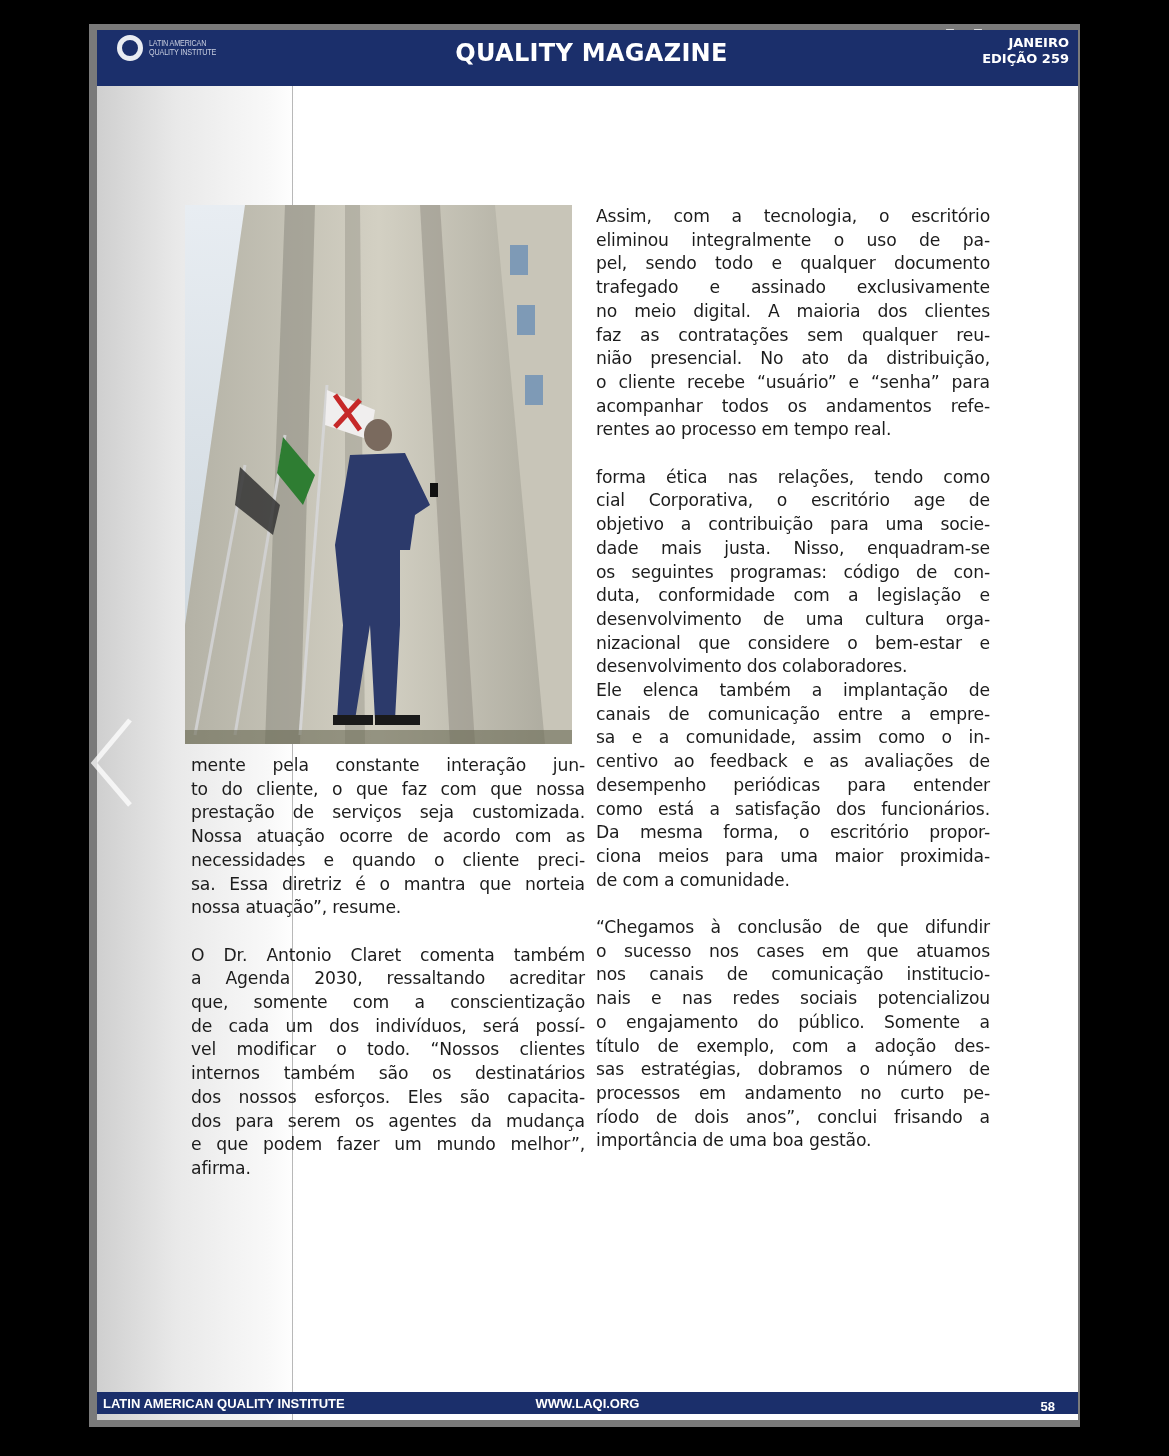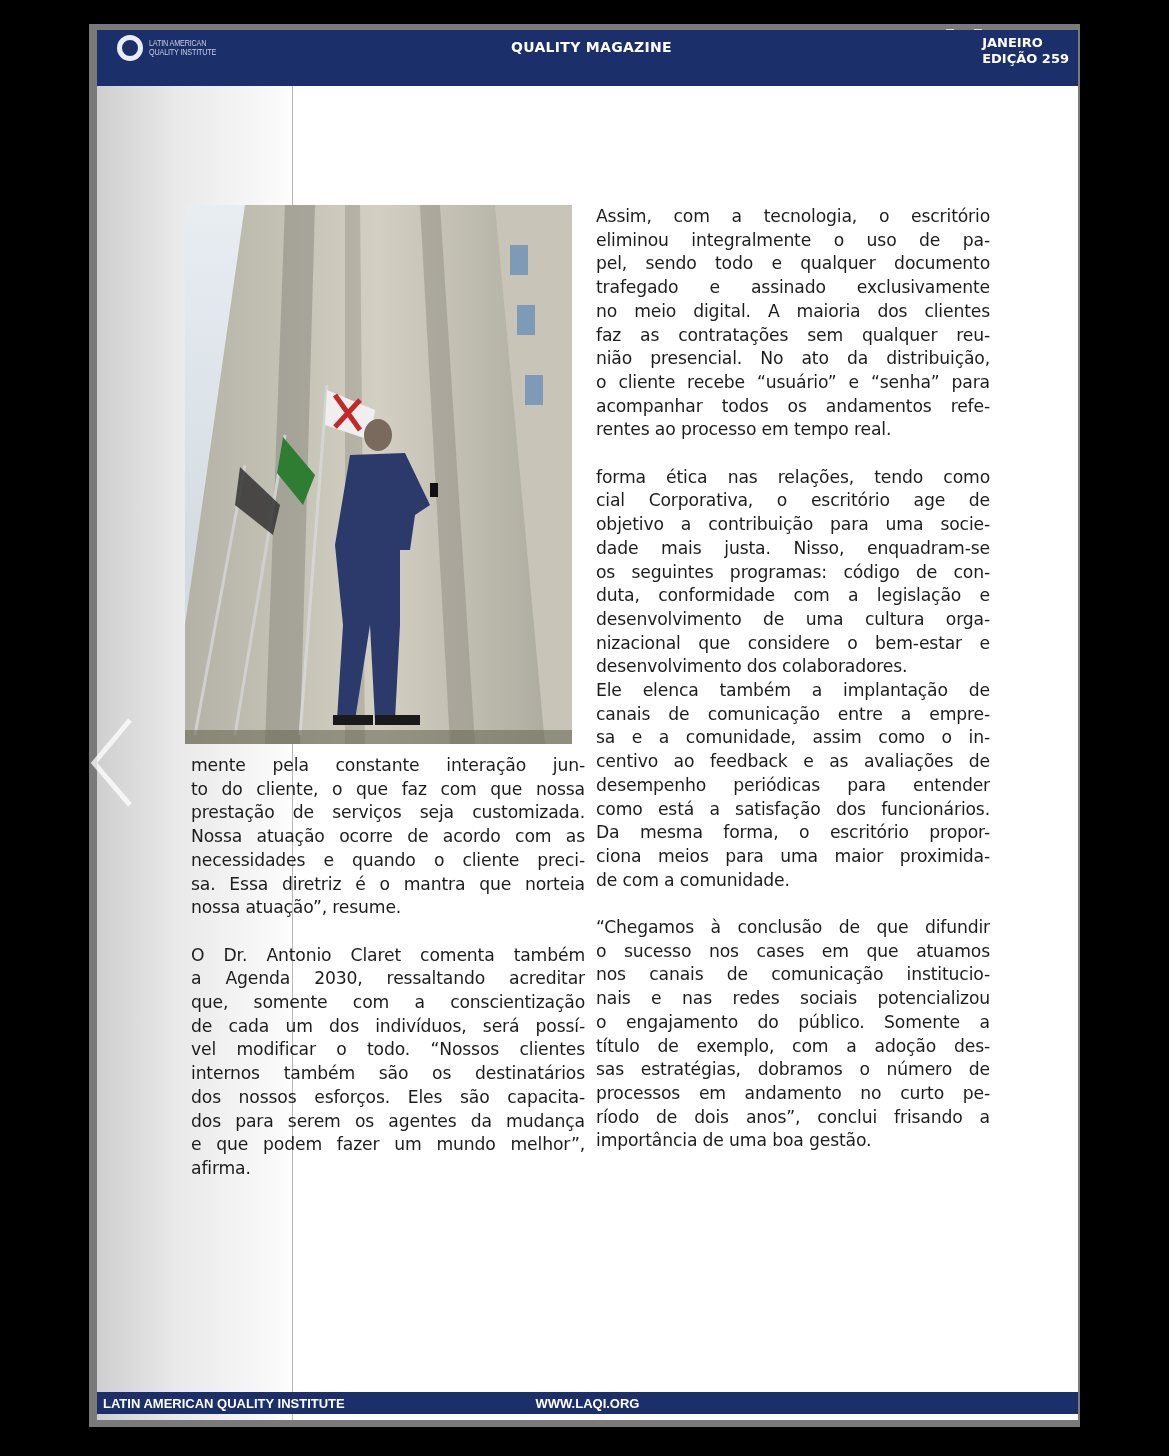--- a/index.html
+++ b/index.html
@@ -31,24 +31,24 @@
     width: 26px; height: 26px; border-radius: 50%;
     border: 5px solid #e9ecf2; box-sizing: border-box;
   }
   .logo-text {
     font-family: "Liberation Sans", sans-serif; font-size: 8.5px; line-height: 9px;
     color: #c9cfe0; letter-spacing: -0.2px; text-transform: uppercase;
     transform: scaleX(0.85); transform-origin: left center;
   }
   .header .title {
     position: absolute; left: 8px; right: 0; top: 9px; text-align: center;
-    font-family: "DejaVu Sans", sans-serif; font-weight: bold; font-size: 14px; letter-spacing: 0.3px;
+    font-family: "DejaVu Sans", sans-serif; font-weight: bold; font-size: 24px; letter-spacing: 0.3px;
   }
   .header .edition {
-    position: absolute; right: 9px; top: 5px; text-align: left;
+    position: absolute; right: 9px; top: 5px; text-align: right;
     font-family: "DejaVu Sans", sans-serif; font-weight: bold; font-size: 13px; line-height: 16px;
   }
   .photo {
     position: absolute; left: 88px; top: 175px; width: 387px; height: 539px;
     overflow: hidden; background: #c9c6b9;
   }
   .photo svg { display: block; }
   .col {
     position: absolute; width: 394px;
     font-family: "DejaVu Sans", sans-serif; font-size: 17.2px; line-height: 23.7px;
@@ -60,21 +60,21 @@
   .col-right { left: 499px; top: 175px; }
   .line { display: block; text-align-last: justify; white-space: nowrap; }
   .line.last { text-align-last: left; }
   .footer {
     position: absolute; left: 0; bottom: 6px; width: 100%; height: 22px;
     background: #1b2f6b; color: #fff;
     font-family: Liberation Sans, sans-serif; font-weight: bold; font-size: 13px;
   }
   .footer .f-left { position: absolute; left: 6px; top: 4px; }
   .footer .f-center { position: absolute; left: 0; right: 0; top: 4px; text-align: center; }
-  .footer .f-right { position: absolute; right: 23px; top: 20px; }
+  .footer .f-right { position: absolute; right: 23px; top: 7px; }
   .nav-prev {
     position: absolute; left: 90px; top: 715px; width: 45px; height: 95px; cursor: pointer;
   }
   .top-dots { position: absolute; top: 18px; left: 946px; }
   .top-dots span { display:inline-block; width:8px; height:4px; background:#ddd; border-radius:0 0 4px 4px; margin-right: 20px; }
 </style>
 </head>
 <body>
 
 <div class="frame"></div>

